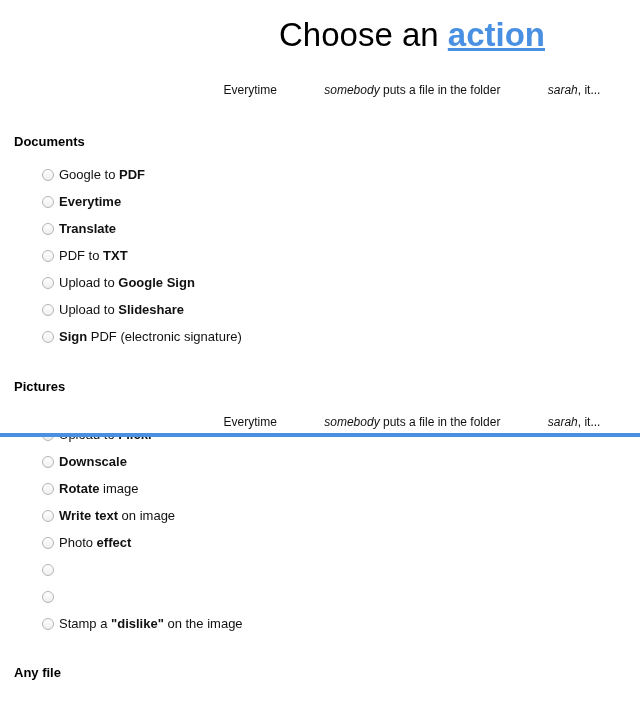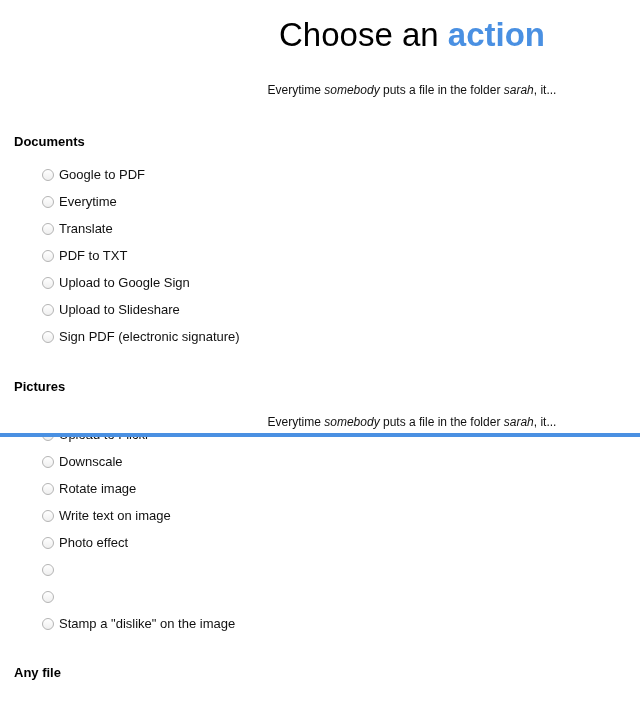--- a/index.html
+++ b/index.html
@@ -18,30 +18,30 @@
   }
   h1.title {
     margin: 14px 0 0 0;
     font-size: 33px;
     line-height: 42px;
     font-weight: 400;
     text-align: center;
     letter-spacing: 0;
     color: #000;
   }
-  h1.title .accent { color: var(--accent, #4a90e2); font-weight: 700; }
+  h1.title .accent { color: var(--accent, #4a90e2); font-weight: 700; text-decoration: underline; }
   p.subtitle {
     margin: 27px 0 0 0;
     font-size: 12px;
     line-height: 14px;
     text-align: center;
     color: #111;
   }
-  .i { font-style: italic; }
-  .b { font-weight: 400; }
+  .i { font-style: italic; margin-left: 44px; }
+  .b { font-weight: 700; }
   section { margin: 0; }
   section h2 {
     margin: 0;
     padding-left: 14px;
     font-size: 13px;
     line-height: 15px;
     font-weight: 700;
     color: #000;
   }
   #section-documents h2 { margin-top: 37px; }

